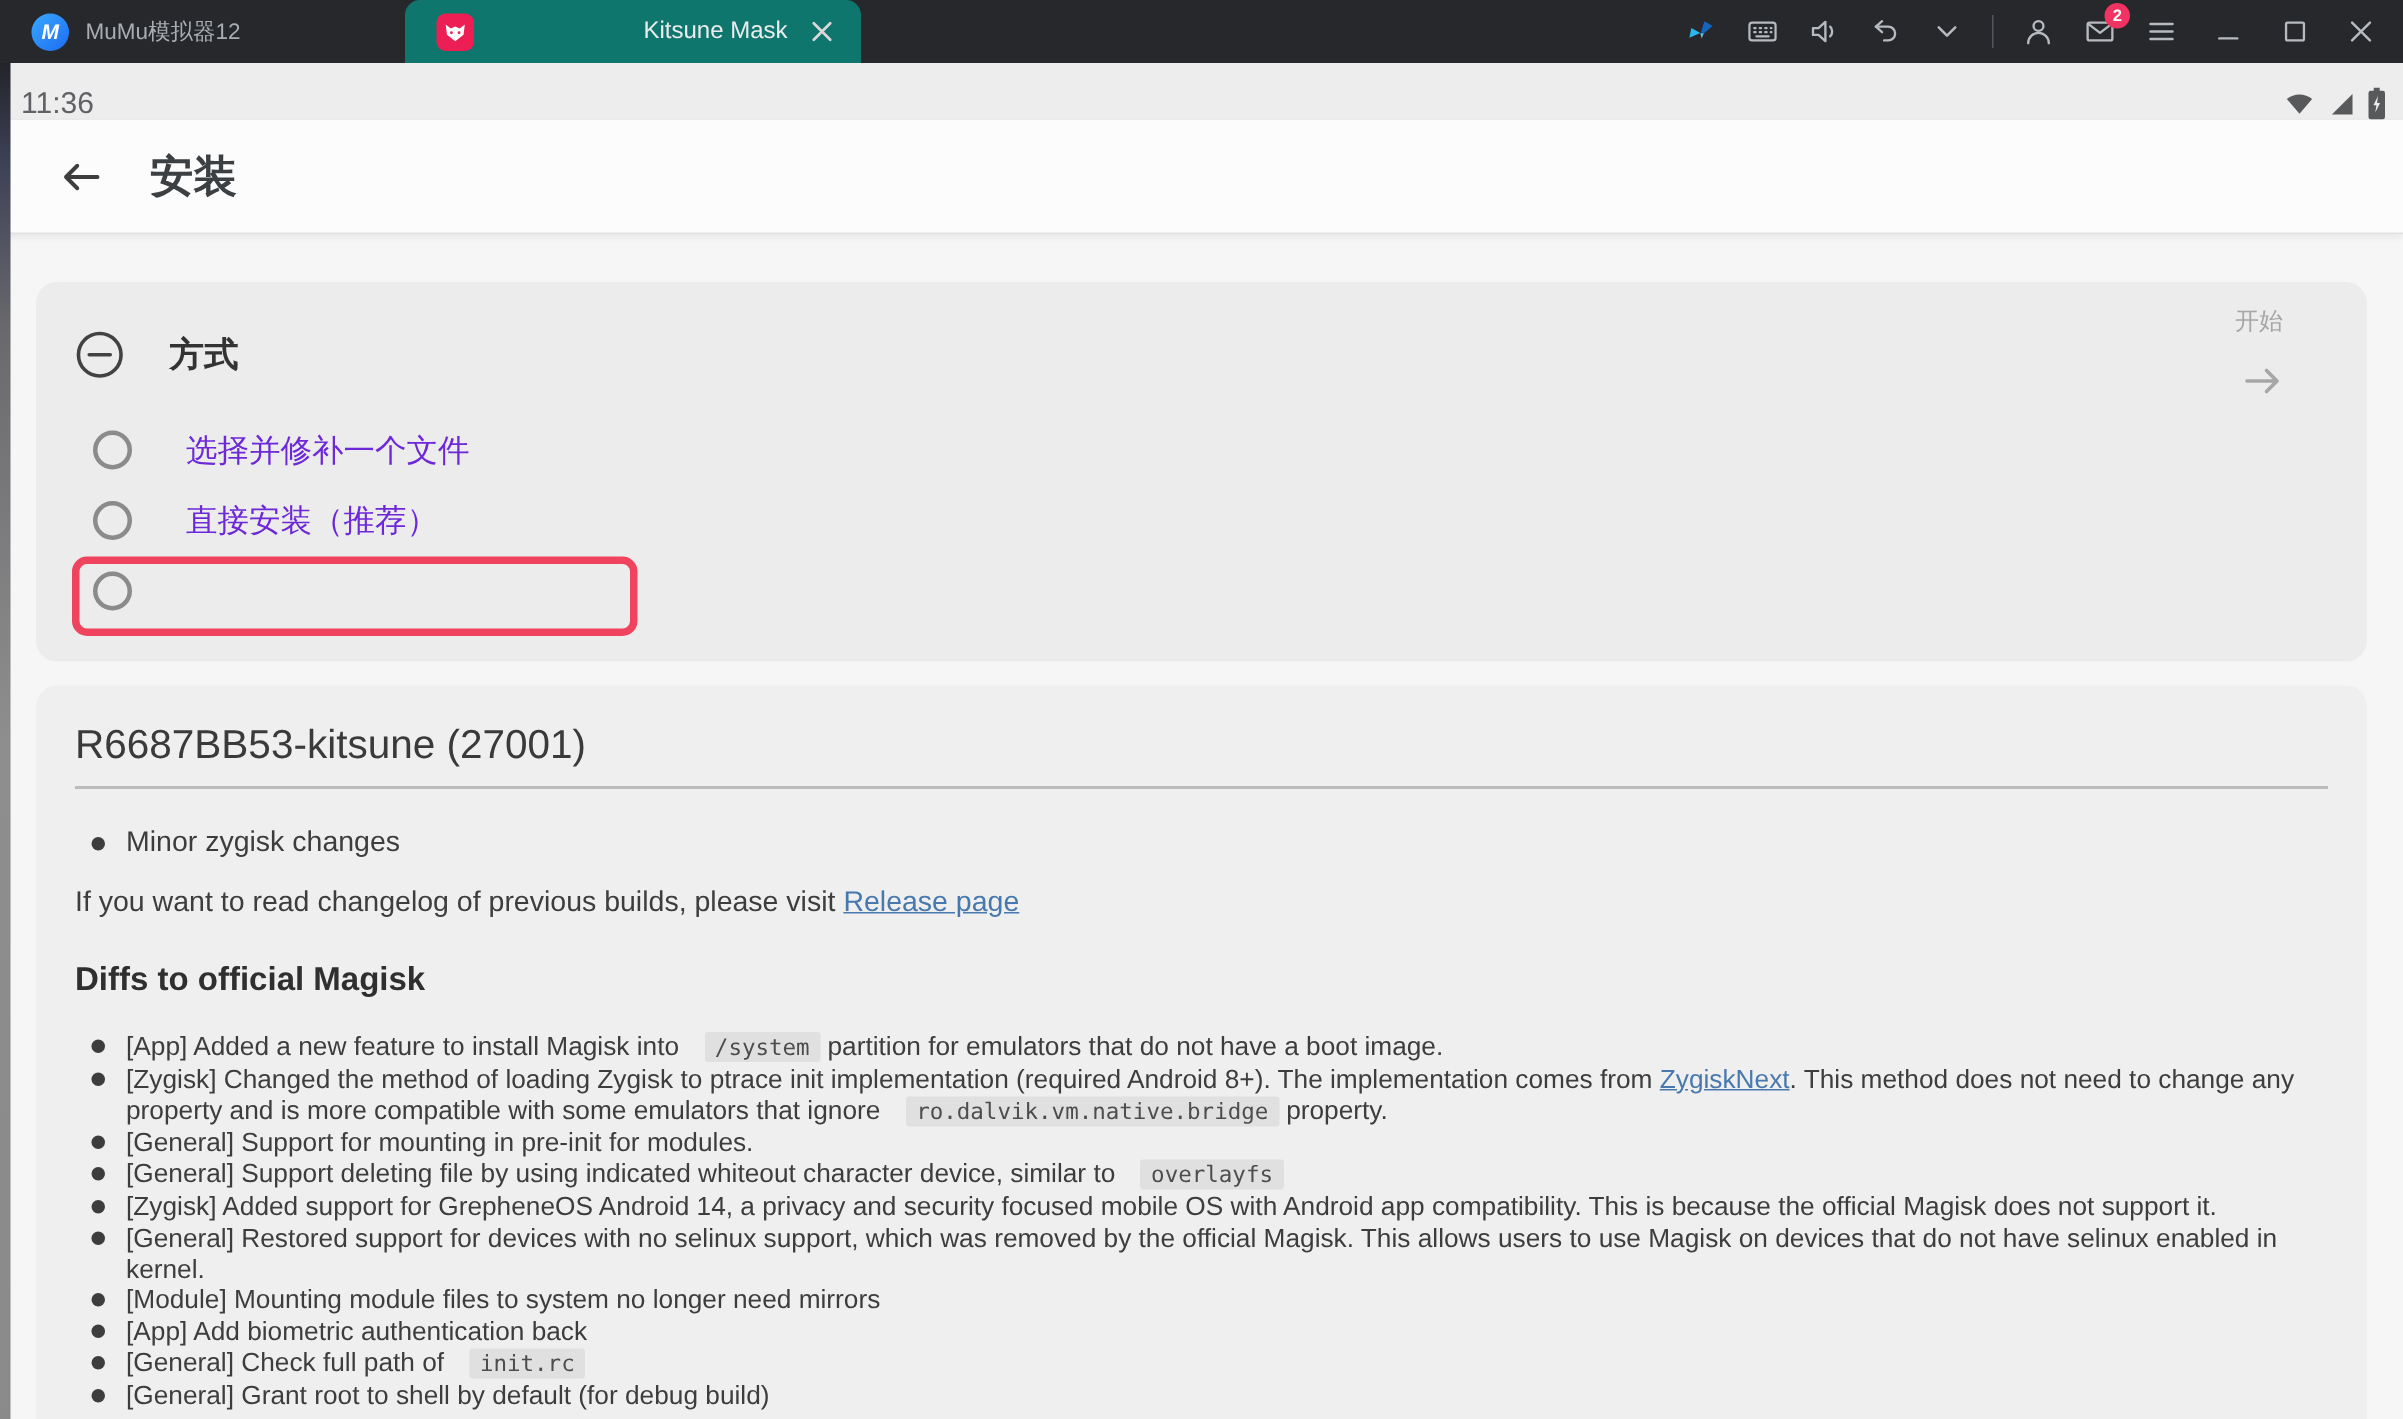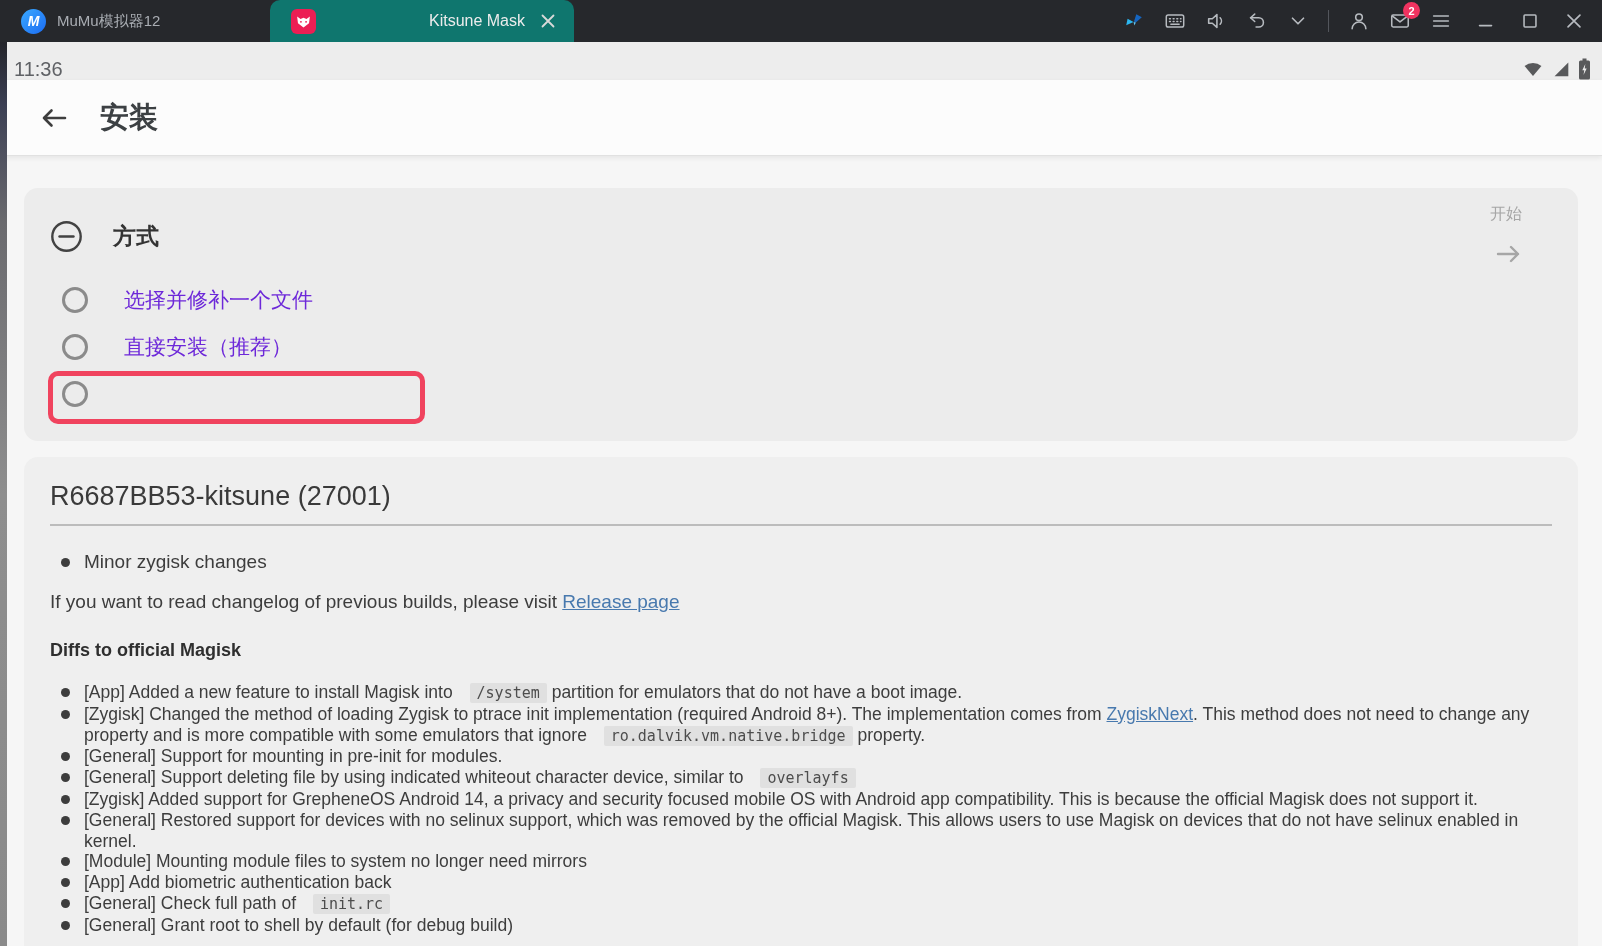--- a/index.html
+++ b/index.html
@@ -97,21 +97,21 @@
     border-bottom:2px solid #bcbcbc;
   }
   ul.top-list { margin:24px 0 0; padding-left:34px; list-style:none; }
   ul.top-list li { font-size:19px; color:#3d3d3d; position:relative; line-height:24px; }
   ul.top-list li::before {
     content:""; position:absolute; left:-23px; top:8px; width:9px; height:9px;
     border-radius:50%; background:#3d3d3d;
   }
   p.prev { margin:17px 0 0; font-size:19px; color:#3d3d3d; }
   a.link { color:#4879ae; text-decoration:underline; cursor:pointer; }
-  .changelog-card h3 { margin:27px 0 21px; font-size:18px; font-weight:bold; color:#2f2f2f; }
+  .changelog-card h3 { margin:27px 0 21px; font-size:22px; font-weight:bold; color:#2f2f2f; }
   ul.diff-list { margin:0; padding-left:34px; list-style:none; font-size:17.5px; line-height:20.8px; color:#3d3d3d; }
   ul.diff-list li { position:relative; }
   ul.diff-list li::before {
     content:""; position:absolute; left:-23px; top:6px; width:9px; height:9px;
     border-radius:50%; background:#3d3d3d;
   }
   code.inline-code {
     font-family:"DejaVu Sans Mono","Liberation Mono",monospace;
     font-size:15px; background:#e0e0e0; color:#4d4d4d; padding:1px 7px; border-radius:2px;
     white-space:nowrap;

